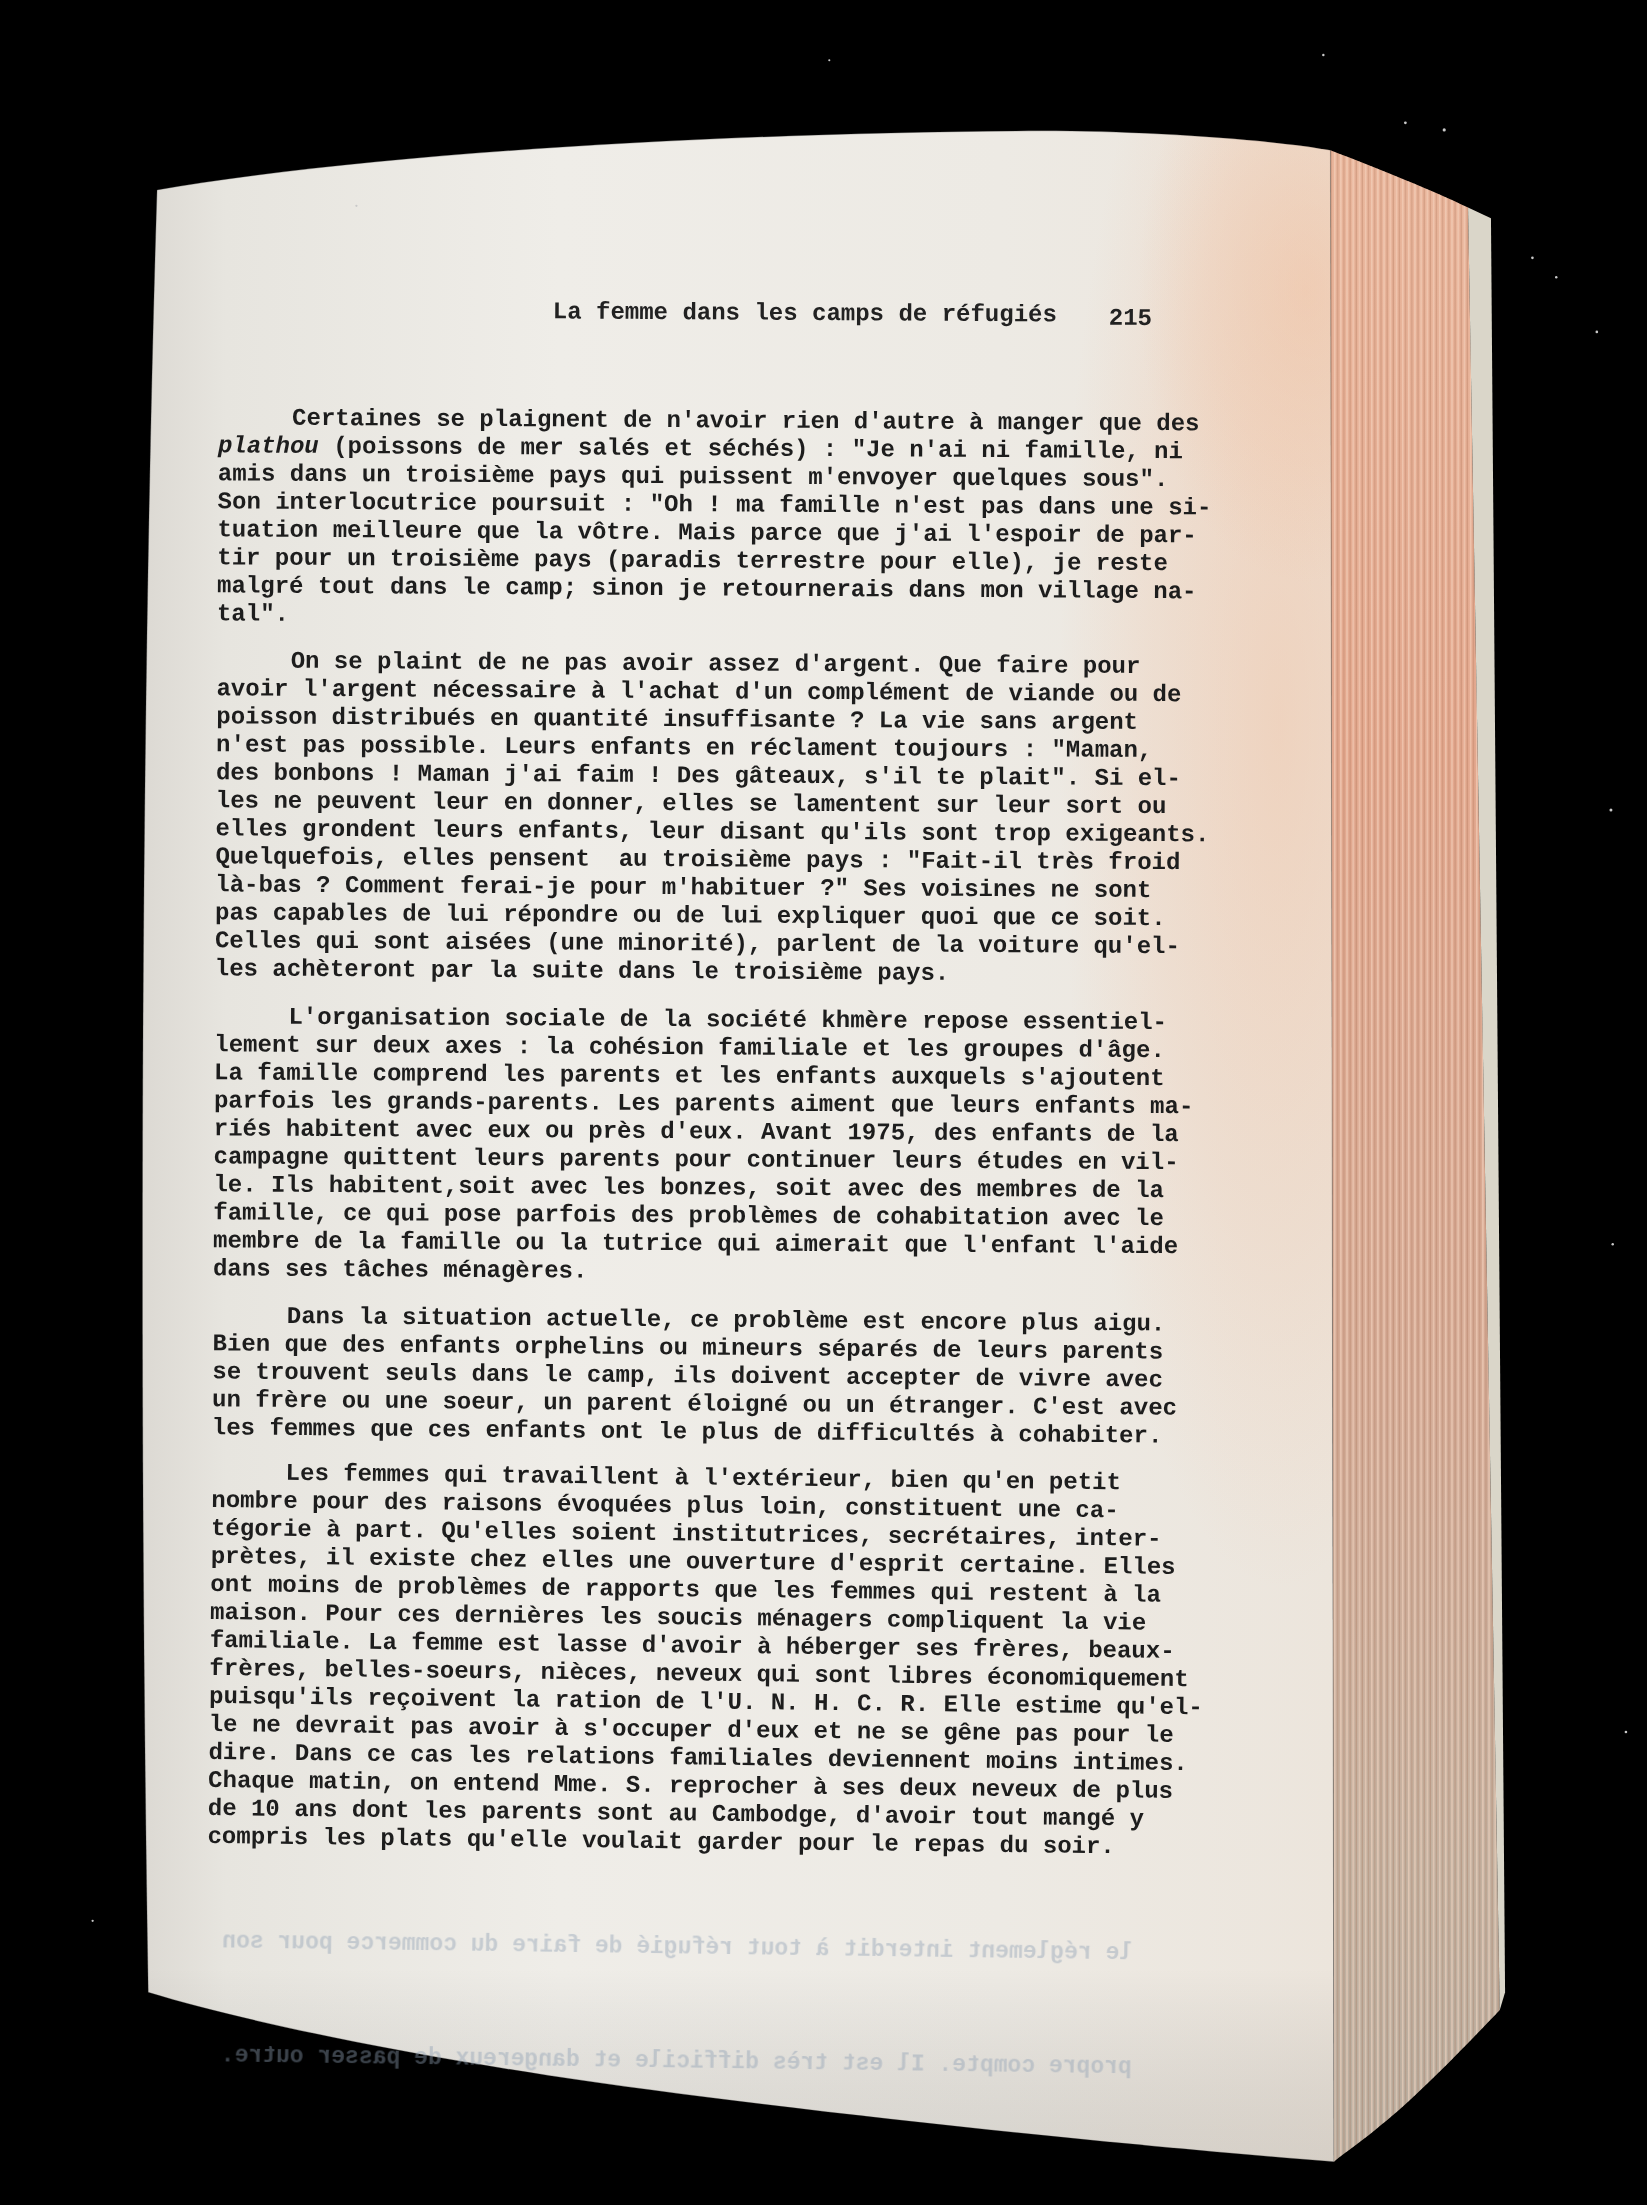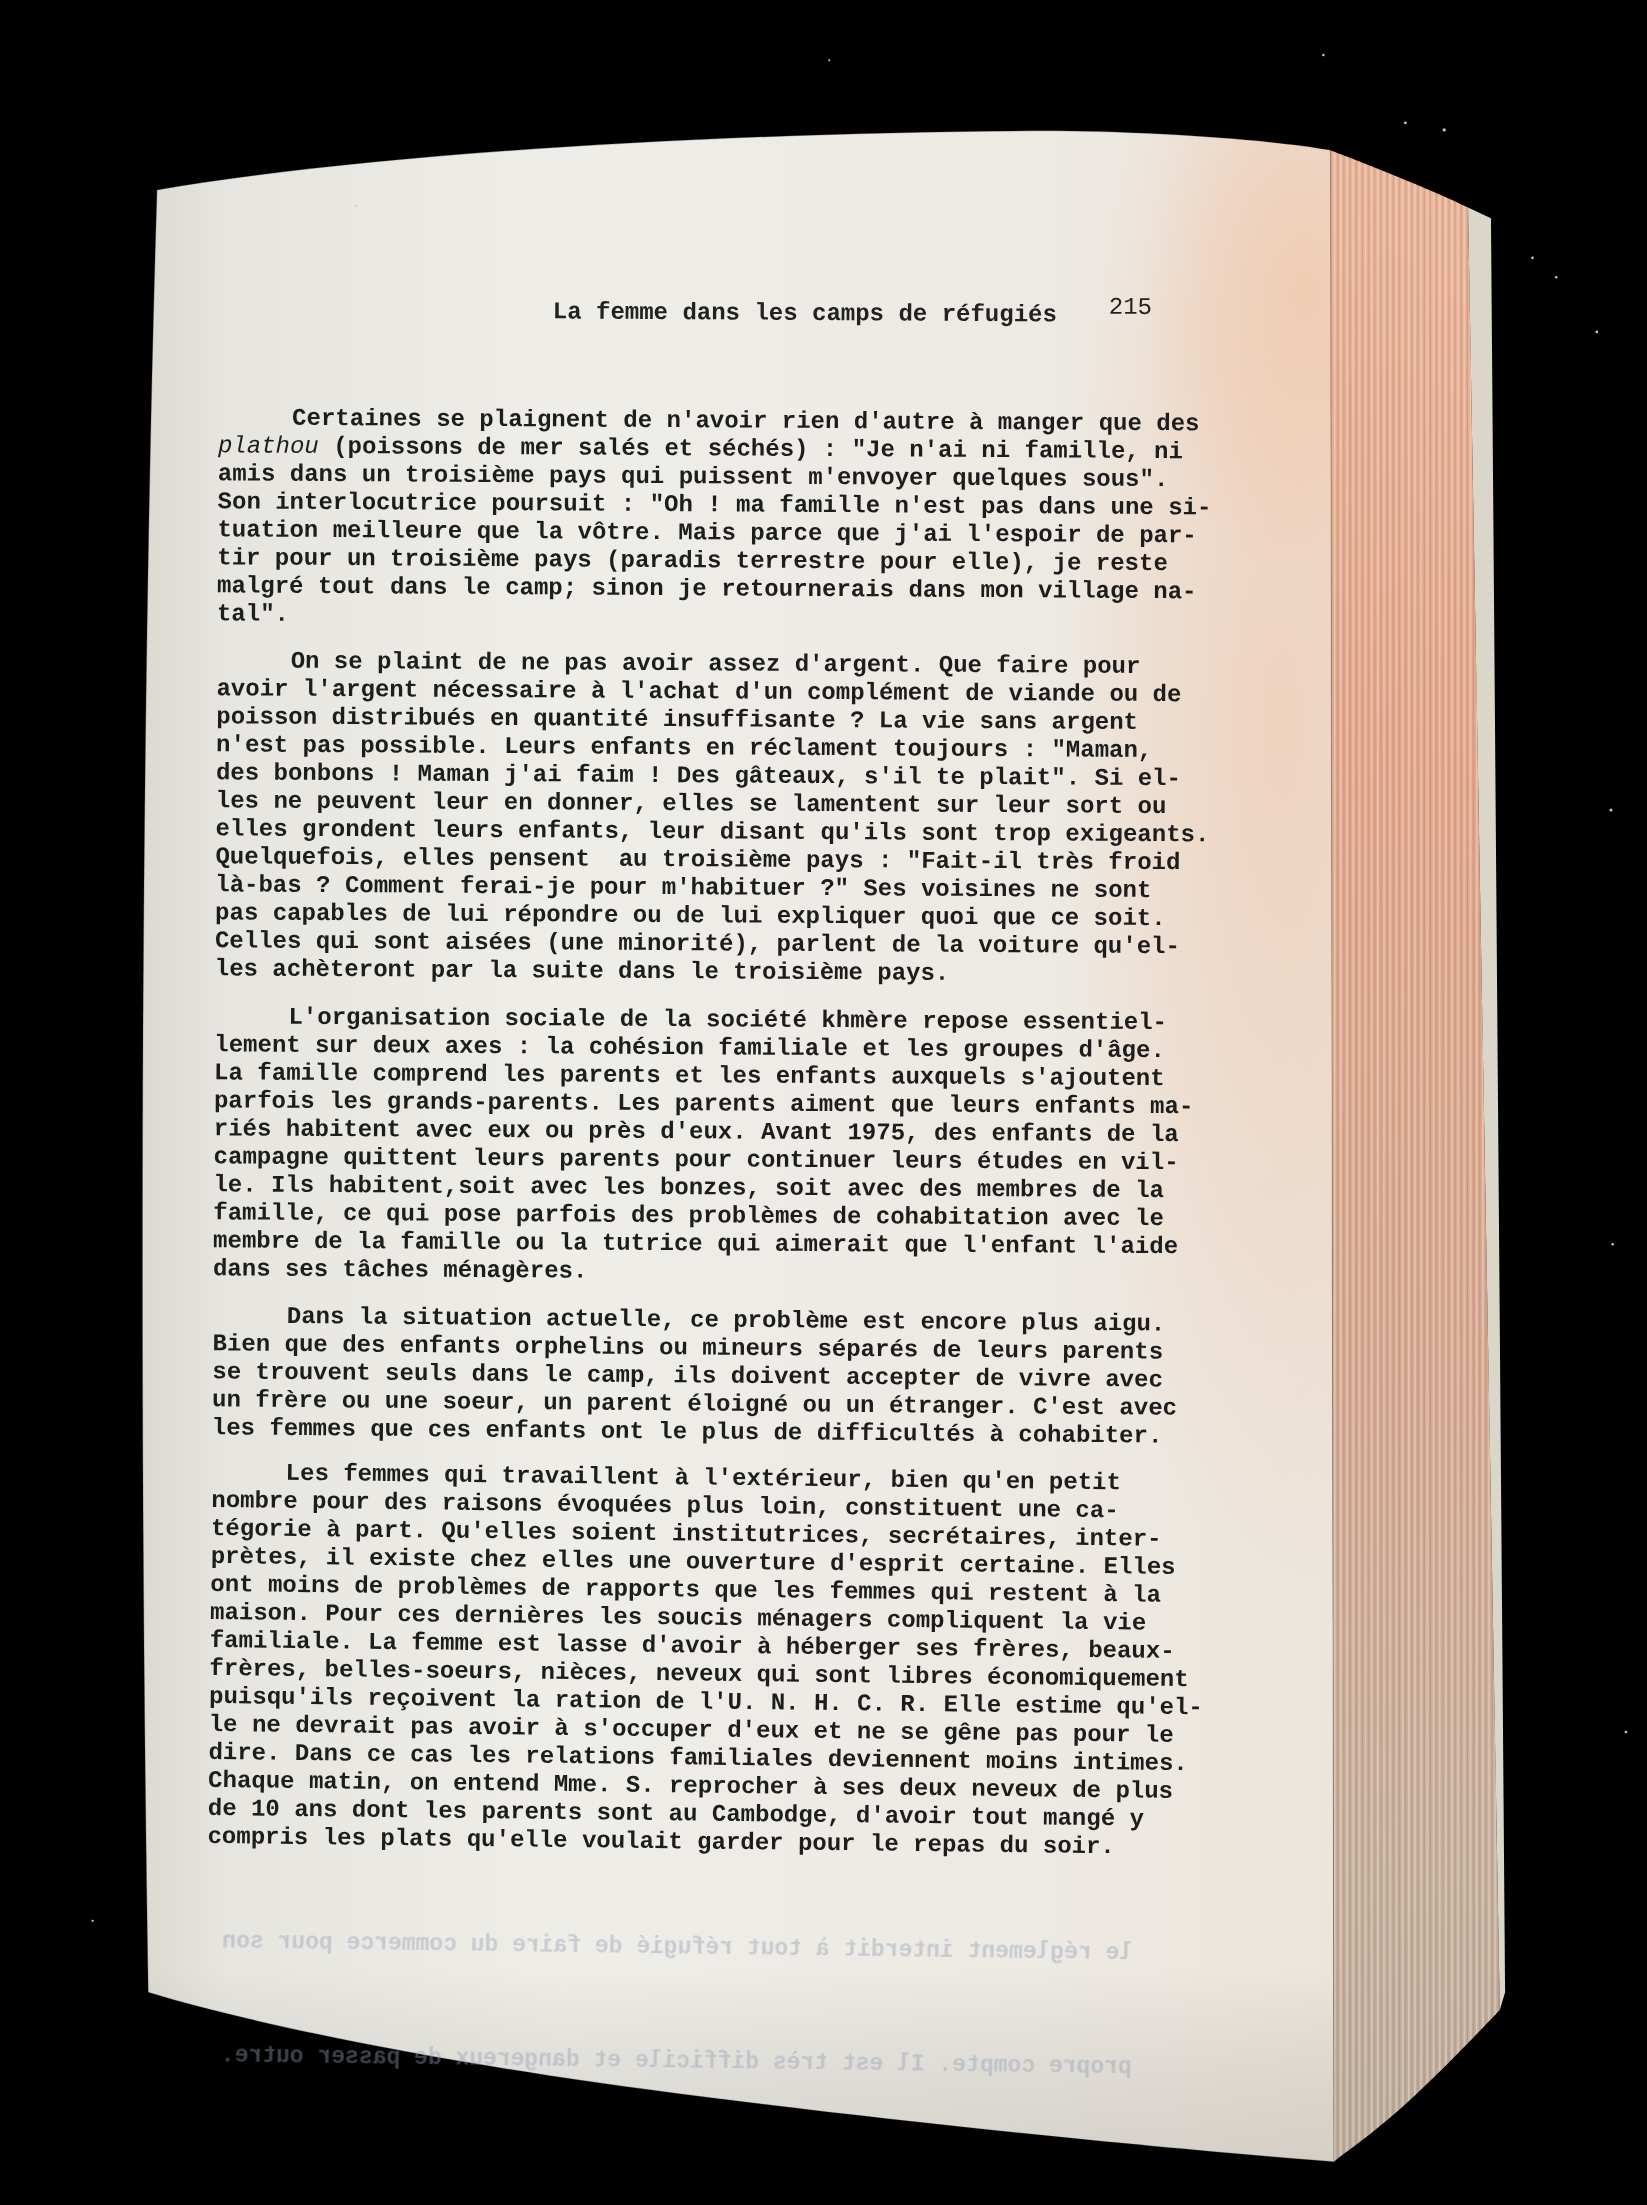--- a/index.html
+++ b/index.html
@@ -6,29 +6,29 @@
   #stage{position:relative;width:1648px;height:2180px;background:#000;overflow:hidden;
          font-family:"Liberation Mono","DejaVu Sans Mono",monospace;}
   svg.bookart{position:absolute;left:0;top:0;}
 
   
   .text-layer{position:absolute;left:0;top:0;width:1648px;height:2206px;
               transform:rotate(0.35deg);transform-origin:820px 282px;}
 
   .hdr-title{position:absolute;left:553px;top:300px;font-size:24px;line-height:28px;
              font-weight:bold;color:#222;white-space:pre;}
-  .hdr-num{position:absolute;left:1109px;top:292px;font-size:24px;line-height:28px;
-           font-weight:normal;color:#222;white-space:pre;}
+  .hdr-num{position:absolute;left:1109px;top:303px;font-size:24px;line-height:28px;
+           font-weight:bold;color:#222;white-space:pre;}
 
   .bodytext{position:absolute;left:219px;top:408px;width:1067px;font-size:24px;
             line-height:28px;font-weight:bold;color:#1d1d1d;}
   .para{margin:0 0 19.4px 0;}
   .line{height:28px;white-space:pre;}
   .ind{padding-left:74px;}
-  .em{font-style:italic;font-weight:normal;}
+  .em{font-style:italic;font-weight:bold;}
   .p4{transform:rotate(0.15deg);transform-origin:left center;}
   .p5{transform:rotate(0.3deg);transform-origin:60% top;}
 
   
   .bleed{position:absolute;left:181px;top:1853px;width:962px;font-size:23px;
          line-height:38px;font-weight:bold;color:#8fa0b4;opacity:.42;
          filter:blur(0.7px);transform:scaleX(-1) rotate(-0.4deg);white-space:pre;}
   .bleed .line{height:38px;}
 </style>
 </head>

